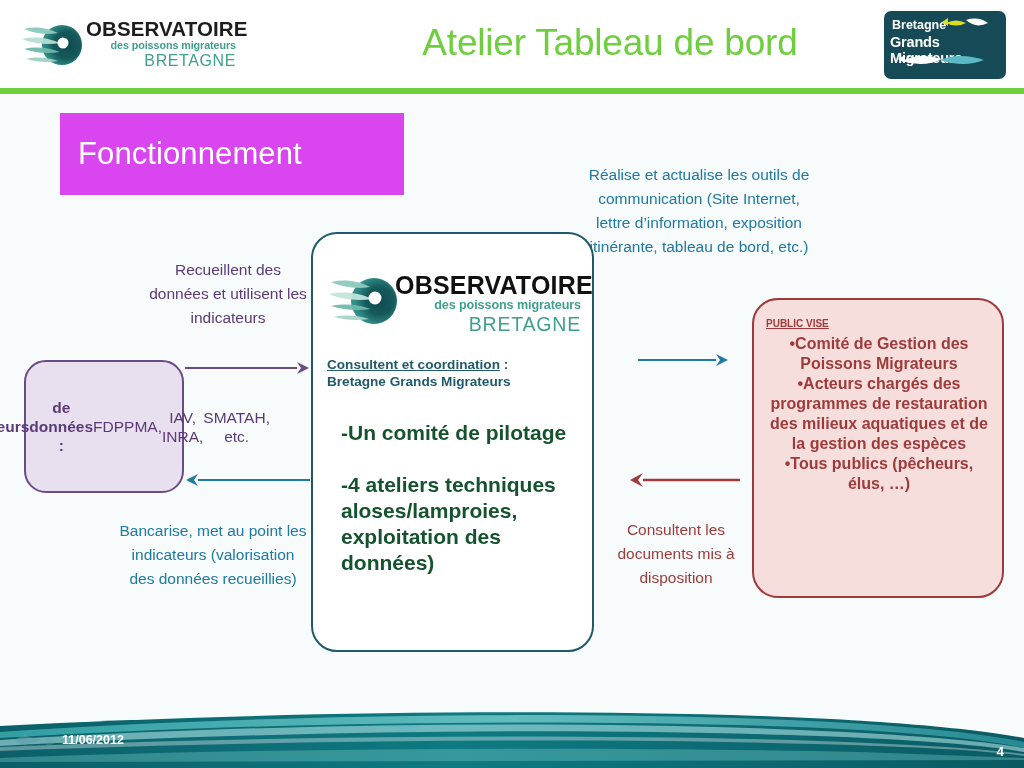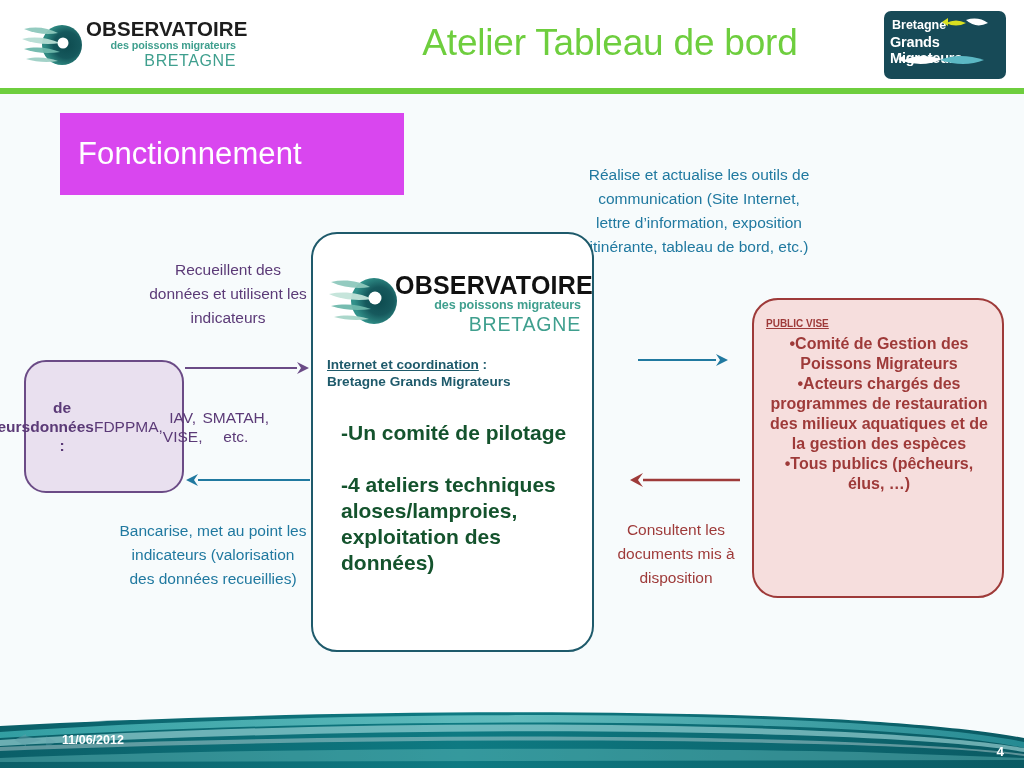--- a/index.html
+++ b/index.html
@@ -319,21 +319,21 @@
 
   <div class="note note-recueillent">Recueillent des données et utilisent les indicateurs</div>
   <div class="note note-bancarise">Bancarise, met au point les indicateurs (valorisation des données recueillies)</div>
   <div class="note note-realise">Réalise et actualise les outils de communication (Site Internet, lettre d’information, exposition itinérante, tableau de bord, etc.)</div>
   <div class="note note-consultent">Consultent les documents mis à disposition</div>
 
   <div class="box box-producteurs">
     <div class="bold">Producteurs</div>
     <div class="bold">de données :</div>
     <div class="reg">FDPPMA,</div>
-    <div class="reg">IAV, VISE,</div>
+    <div class="reg">IAV, INRA,</div>
     <div class="reg">SMATAH, etc.</div>
   </div>
 
   <div class="box box-center">
     <div class="center-logo">
       <div class="mark">
         <svg width="70" height="66" viewBox="0 0 70 66">
           <defs>
             <radialGradient id="og2" cx="62%" cy="50%" r="55%">
               <stop offset="0%" stop-color="#0d4b4f"></stop>
@@ -352,21 +352,21 @@
         </svg>
       </div>
       <div class="wm">
         <div class="w1">OBSERVATOIRE</div>
         <div class="w2">des poissons migrateurs</div>
         <div class="w3">BRETAGNE</div>
       </div>
     </div>
 
     <div class="center-animation">
-      <span class="u">Internet et coordination</span><span> :</span><br>
+      <span class="u">Consultent et coordination</span><span> :</span><br>
       <span>Bretagne Grands Migrateurs</span>
     </div>
 
     <div class="center-list">
       <div>-Un comité de pilotage</div>
       <div class="gap"></div>
       <div>-4 ateliers techniques</div>
       <div>aloses/lamproies,</div>
       <div>exploitation des</div>
       <div>données)</div>

